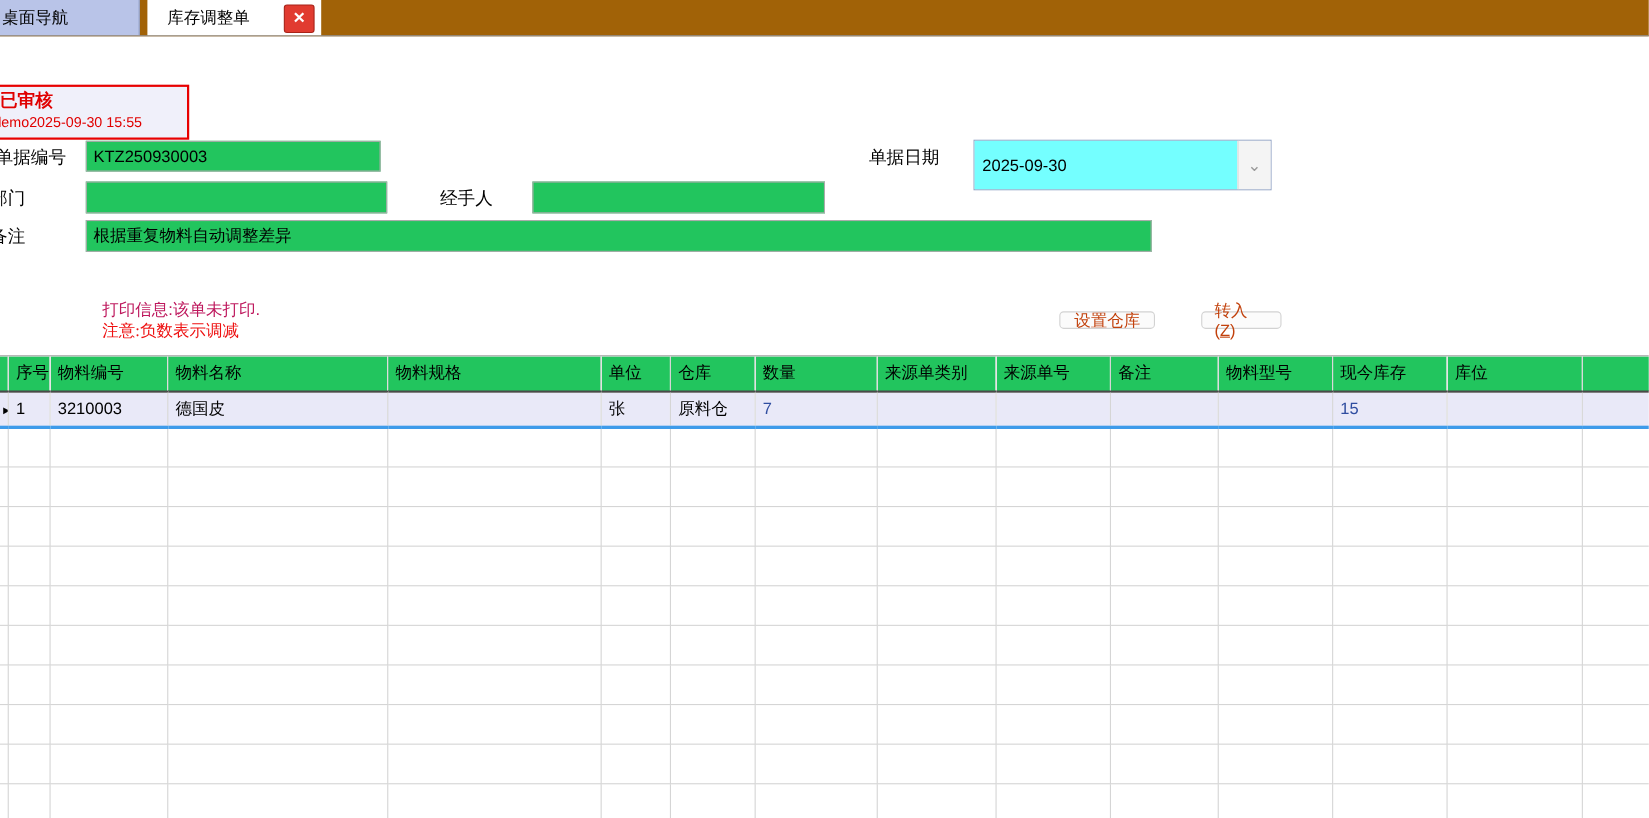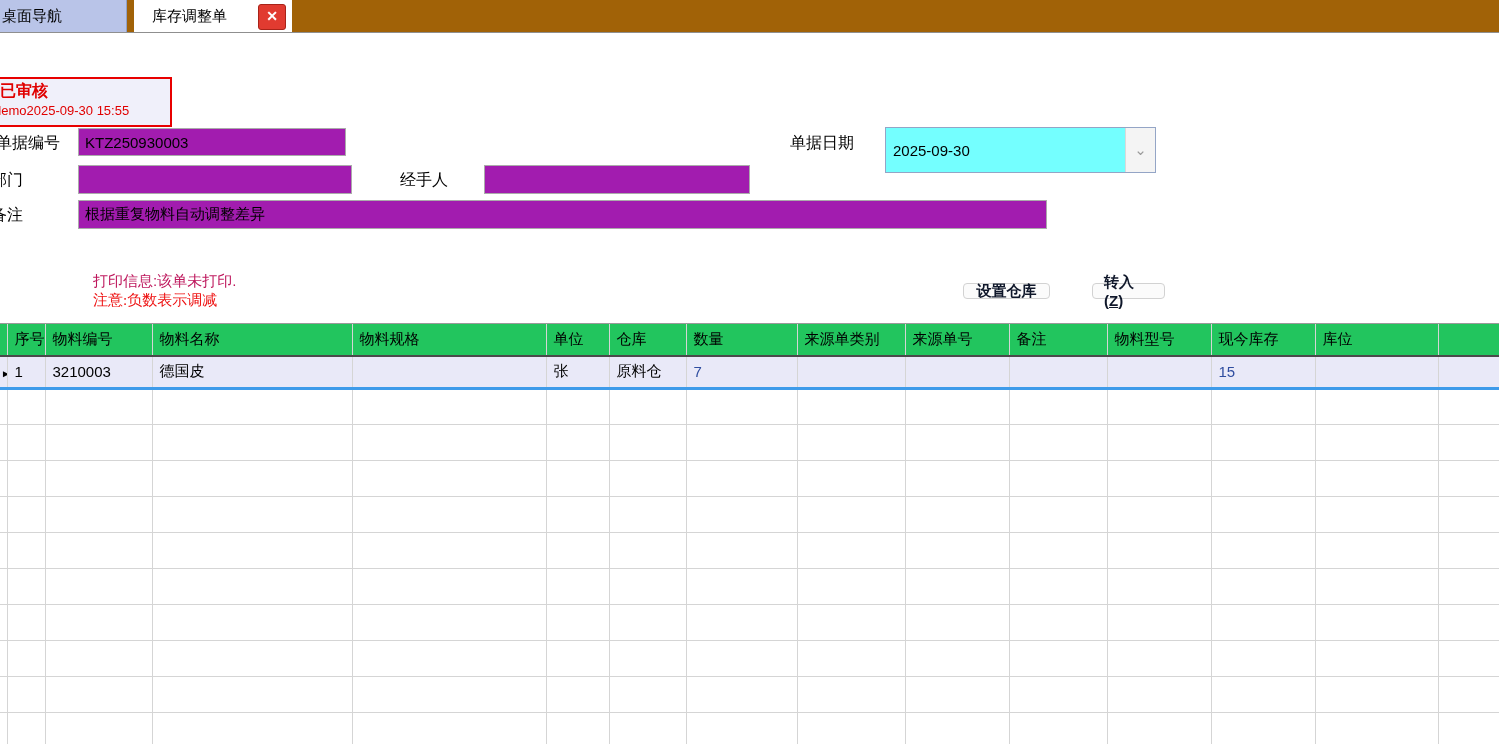--- a/index.html
+++ b/index.html
@@ -23,40 +23,40 @@
   .status-box{position:absolute;left:-34px;top:77px;width:206px;height:50px;
               background:#f0f0fa;border:2px solid #e80000;box-sizing:border-box;
               overflow:visible;}
   .status-title{position:absolute;left:32px;top:2px;color:#e00000;
                 font-size:16px;font-weight:bold;white-space:nowrap;}
   .status-stamp{position:absolute;left:26px;top:24px;color:#e00000;
                 font-size:13px;white-space:nowrap;letter-spacing:0px;}
 
   
   .flabel{position:absolute;font-size:16px;color:#000;white-space:nowrap;}
-  .finput{position:absolute;background:#a21caf;border:1px solid #ababab;
+  .finput{position:absolute;background:#22c55e;border:1px solid #ababab;
           box-sizing:border-box;font-size:15px;color:#000;
           display:flex;align-items:center;padding-left:6px;white-space:nowrap;}
   .combo{position:absolute;border:1px solid #94a5c6;box-sizing:border-box;
          display:flex;}
   .combo .val{flex:1;background:#74ffff;font-size:15px;color:#000;
               display:flex;align-items:center;padding-left:7px;}
   .combo .dd{width:29px;background:#f4f4f4;border-left:1px solid #d9d9d9;
              color:#9a9a9a;font-size:15px;display:flex;align-items:center;
              justify-content:center;cursor:pointer;}
 
   
   .note-print{position:absolute;left:93px;top:272px;color:#be185d;font-size:15px;}
   .note-warn{position:absolute;left:93px;top:291px;color:#ee1111;font-size:15px;font-family:Liberation Serif, serif;}
 
   
   .btn{position:absolute;top:283px;height:16px;background:#fbfbfb;
-       border:1px solid #d2d2d2;border-radius:4px;color:#0f172a;
+       border:1px solid #d2d2d2;border-radius:4px;color:#c2410c;
        font-size:15px;display:flex;align-items:center;justify-content:center;
-       box-sizing:border-box;padding:0 11px;font-weight:bold;}
+       box-sizing:border-box;padding:0 11px;}
   .btn .u{text-decoration:underline;}
 
   
   .grid-wrap{position:absolute;left:0;top:323px;width:1499px;height:421px;
              overflow:hidden;border-top:1px solid #9a9a9a;}
   table.grid{border-collapse:collapse;table-layout:fixed;width:1560px;
              font-size:15px;color:#000;}
   table.grid td,table.grid th{border-right:1px solid #d5d5d5;
              border-bottom:1px solid #d5d5d5;padding:0 0 0 7px;
              overflow:hidden;white-space:nowrap;text-align:left;

